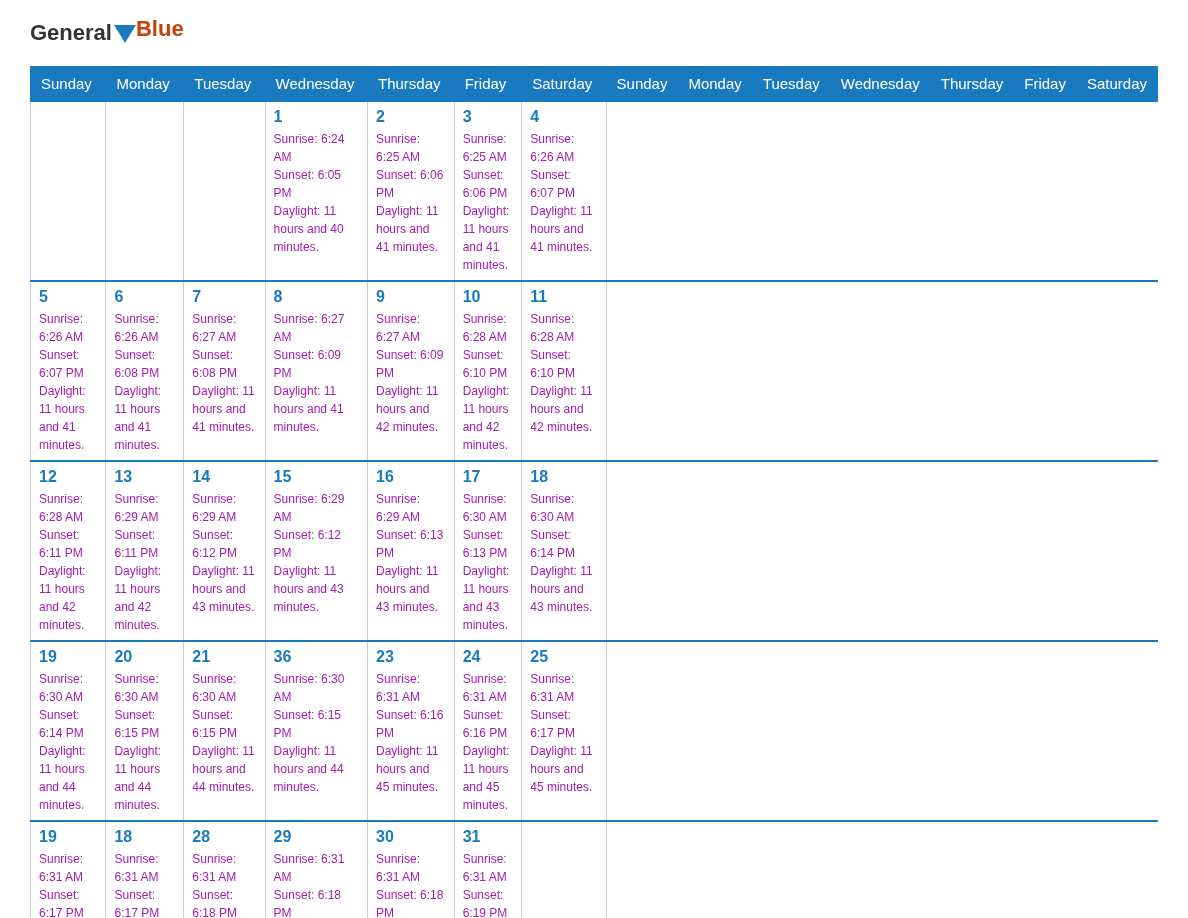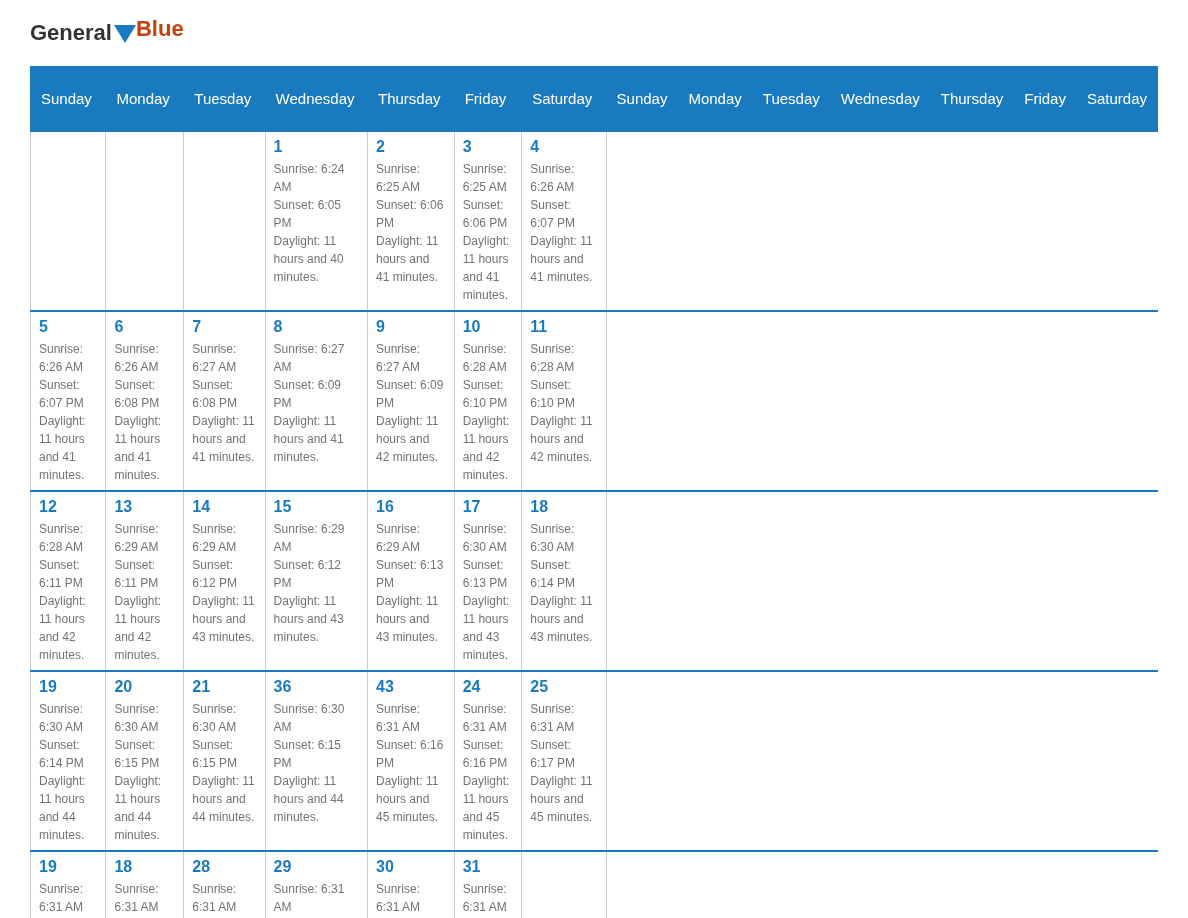--- a/index.html
+++ b/index.html
@@ -42,21 +42,21 @@
     }
     table {
       width: 100%;
       border-collapse: collapse;
     }
     th {
       background-color: #1a7abf;
       color: #fff;
       font-size: 15px;
       font-weight: normal;
-      padding: 23px 10px;
+      padding: 8px 10px;
       text-align: left;
       border: 1px solid #1a7abf;
     }
     td {
       vertical-align: top;
       padding: 6px 8px;
       border: 1px solid #ccc;
       width: calc(100% / 7);
       min-height: 100px;
       font-size: 12.5px;
@@ -64,21 +64,21 @@
     }
     .day-num {
       font-size: 16px;
       font-weight: bold;
       color: #1a7abf;
       display: block;
       margin-bottom: 4px;
     }
     .day-info {
       font-size: 12px;
-      color: #737373;
+      color: #a21caf;
       line-height: 1.5;
     }
     tr {
       border-bottom: 2px solid #1a7abf;
     }
     td.empty {
       background: #fff;
     }
   </style>
 </head>
@@ -214,21 +214,21 @@
         </td>
         <td>
           <span class="day-num">21</span>
           <div class="day-info">Sunrise: 6:30 AM<br>Sunset: 6:15 PM<br>Daylight: 11 hours and 44 minutes.</div>
         </td>
         <td>
           <span class="day-num">36</span>
           <div class="day-info">Sunrise: 6:30 AM<br>Sunset: 6:15 PM<br>Daylight: 11 hours and 44 minutes.</div>
         </td>
         <td>
-          <span class="day-num">43</span>
+          <span class="day-num">23</span>
           <div class="day-info">Sunrise: 6:31 AM<br>Sunset: 6:16 PM<br>Daylight: 11 hours and 45 minutes.</div>
         </td>
         <td>
           <span class="day-num">24</span>
           <div class="day-info">Sunrise: 6:31 AM<br>Sunset: 6:16 PM<br>Daylight: 11 hours and 45 minutes.</div>
         </td>
         <td>
           <span class="day-num">25</span>
           <div class="day-info">Sunrise: 6:31 AM<br>Sunset: 6:17 PM<br>Daylight: 11 hours and 45 minutes.</div>
         </td>

